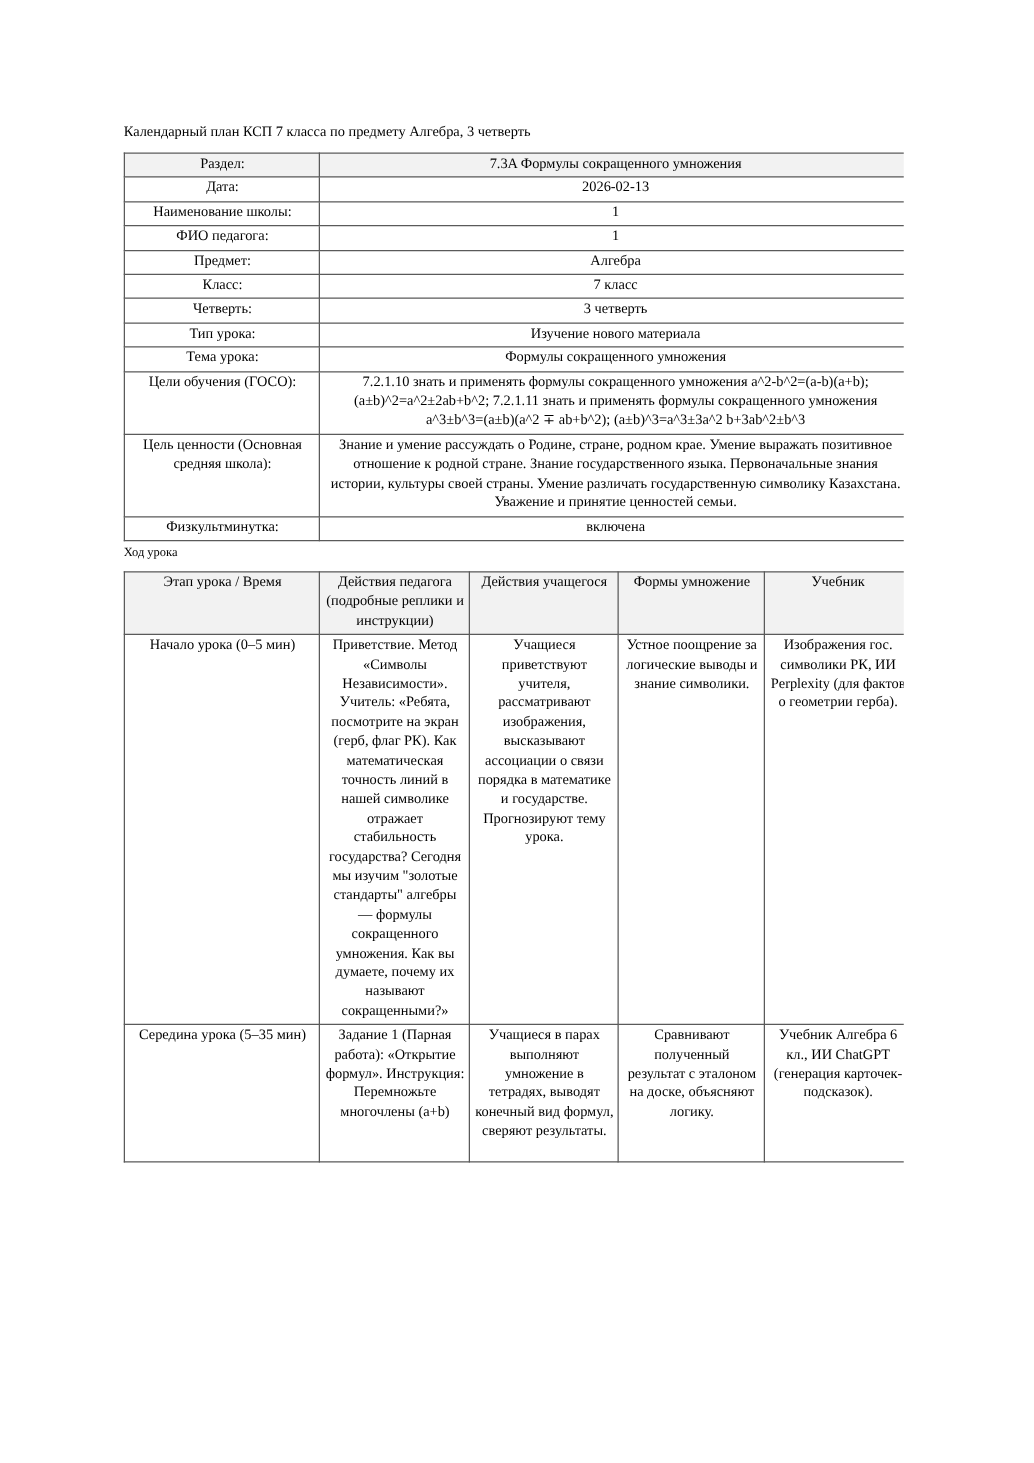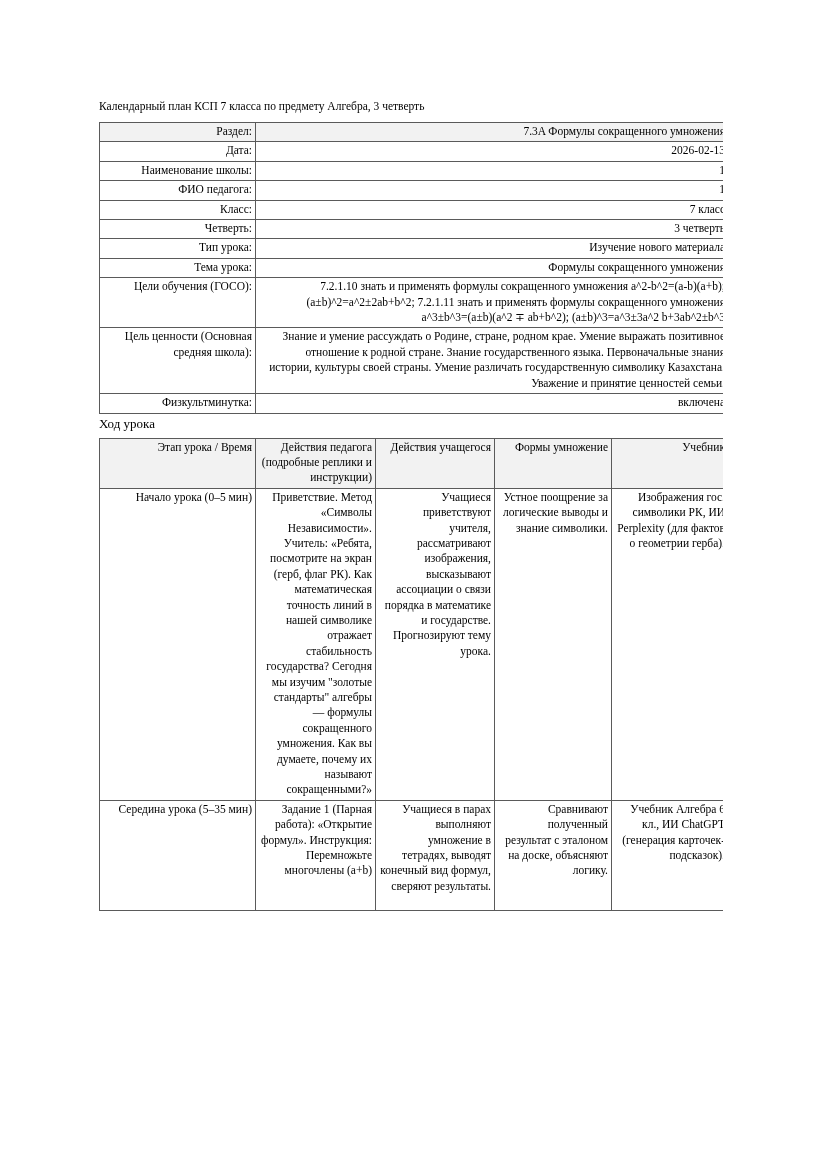--- a/index.html
+++ b/index.html
@@ -28,37 +28,37 @@
     width: 629px;
   }
 
   .doc-title {
     font-size: 11.5px;
     line-height: 15px;
     margin: 0 0 8px 0;
     white-space: nowrap;
   }
   .section-caption {
-    font-size: 13px;
+    font-size: 10px;
     line-height: 15px;
     margin: 2px 0 7px 0;
   }
 
   table.doc-table {
     border-collapse: collapse;
     width: 629px;
     table-layout: fixed;
     font-size: 11.5px;
     line-height: 15.4px;
   }
   table.doc-table td, table.doc-table th {
     border: 1px solid #5a5a5a;
     padding: 1px 3px 2px 4px;
     vertical-align: top;
-    text-align: right;
+    text-align: center;
     font-weight: normal;
     word-wrap: break-word;
     overflow-wrap: break-word;
     hyphens: none;
   }
   
   .info-table col.c-label { width: 156px; }
   .info-table col.c-value { width: 473px; }
   .info-table tr.first-row td { background: #f2f2f2; }
 
@@ -95,20 +95,24 @@
           <td>Дата:</td>
           <td>2026-02-13</td>
         </tr>
         <tr>
           <td>Наименование школы:</td>
           <td>1</td>
         </tr>
         <tr>
           <td>ФИО педагога:</td>
           <td>1</td>
+        </tr>
+        <tr>
+          <td>Предмет:</td>
+          <td>Алгебра</td>
         </tr>
         <tr>
           <td>Класс:</td>
           <td>7 класс</td>
         </tr>
         <tr>
           <td>Четверть:</td>
           <td>3 четверть</td>
         </tr>
         <tr>

